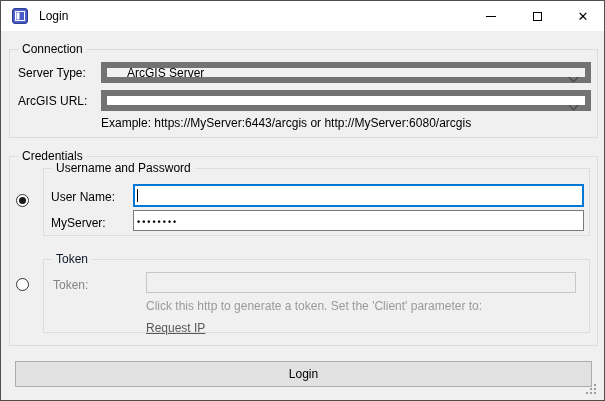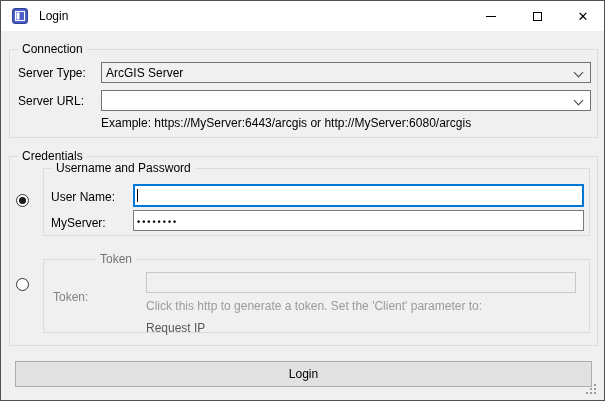--- a/index.html
+++ b/index.html
@@ -15,27 +15,27 @@
   .caption-btn{position:absolute;top:0;width:46px;height:30px;display:flex;align-items:center;justify-content:center;cursor:default;}
   .caption-btn.min{left:467px}
   .caption-btn.max{left:513px}
   .caption-btn.close{left:559px}
   .glyph-min{display:block;width:10px;height:1px;background:#000;}
   .glyph-max{display:block;width:9px;height:9px;border:1px solid #000;box-sizing:border-box;background:transparent;}
   .glyph-close{font-size:13px;line-height:13px;color:#000;}
   
   .groupbox{position:absolute;border:1px solid #dcdcdc;box-sizing:border-box;}
   .groupbox-label{position:absolute;top:-8px;left:8px;background:#f0f0f0;padding:0 4px;line-height:14px;white-space:nowrap;}
-  .groupbox-label.disabled{color:#737373;margin-left:44px;}
+  .groupbox-label.disabled{color:#0f172a;}
   
   .lbl{position:absolute;white-space:nowrap;line-height:14px;}
-  .lbl.disabled{color:#838383;margin-top:12px;}
+  .lbl.disabled{color:#838383;}
   .combo{
-    position:absolute;box-sizing:border-box;height:21px;border:1px solid #737373;
-    display:flex;align-items:center;padding-left:4px;cursor:default;
+    position:absolute;box-sizing:border-box;height:21px;border:6px solid #737373;
+    display:flex;align-items:center;padding-left:20px;cursor:default;
   }
   .combo.list{background:#f1f1f1;}
   .combo.edit{background:#ffffff;}
   .combo .chevron{
     position:absolute;right:8px;top:6px;width:7px;height:7px;box-sizing:border-box;
     border-right:1px solid #404040;border-bottom:1px solid #404040;transform:rotate(45deg);transform-origin:center;
   }
   .textbox{
     position:absolute;box-sizing:border-box;height:21px;border:1px solid #7a7a7a;background:#fff;
     font-family:"Liberation Sans",sans-serif;font-size:12px;padding:0 3px;margin:0;outline:none;color:#000;
@@ -45,21 +45,21 @@
   .textbox.disabled{background:#f0f0f0;border:1px solid #c8c8c8;}
   .caret{position:absolute;width:1px;height:13px;background:#000;}
   
   .radio{position:absolute;width:13px;height:13px;border:1px solid #333;border-radius:50%;background:#fff;box-sizing:border-box;}
   .radio.checked::after{
     content:"";position:absolute;left:2px;top:2px;width:7px;height:7px;border-radius:50%;background:#1a1a1a;
   }
   
   .static-text{position:absolute;white-space:nowrap;line-height:14px;text-align:right;}
   .static-text.gray{color:#9a9a9a;}
-  .static-text.link{color:#595959;}
+  .static-text.link{color:#595959;text-decoration:underline;}
   
   .push-btn{
     position:absolute;box-sizing:border-box;background:#e1e1e1;border:1px solid #adadad;
     display:flex;align-items:center;justify-content:center;font-size:12px;color:#000;cursor:default;
   }
   
   .grip{position:absolute;right:6px;bottom:4px;width:12px;height:12px;}
   .grip i{
     position:absolute;left:0;top:0;width:2px;height:2px;background:transparent;
     box-shadow:
@@ -94,21 +94,21 @@
   </div>
 
   <div class="groupbox" style="left:8px;top:48px;width:589px;height:89px;">
     <span class="groupbox-label">Connection</span>
   </div>
   <span class="lbl" style="left:17px;top:65px;">Server Type:</span>
   <div class="combo list" style="left:100px;top:61px;width:490px;">
     <span>ArcGIS Server</span>
     <span class="chevron"></span>
   </div>
-  <span class="lbl" style="left:17px;top:93px;">Server URL:</span>
+  <span class="lbl" style="left:17px;top:93px;">ArcGIS URL:</span>
   <div class="combo edit" style="left:100px;top:89px;width:490px;">
     <span class="chevron"></span>
   </div>
   <span class="static-text" style="left:100px;top:115px;">Example: https://MyServer:6443/arcgis or http://MyServer:6080/arcgis</span>
 
   <div class="groupbox" style="left:8px;top:155px;width:589px;height:190px;padding-left:14px;">
     <span class="groupbox-label">Credentials</span>
   </div>
 
   <div class="groupbox" style="left:42px;top:167px;width:547px;height:68px;">

